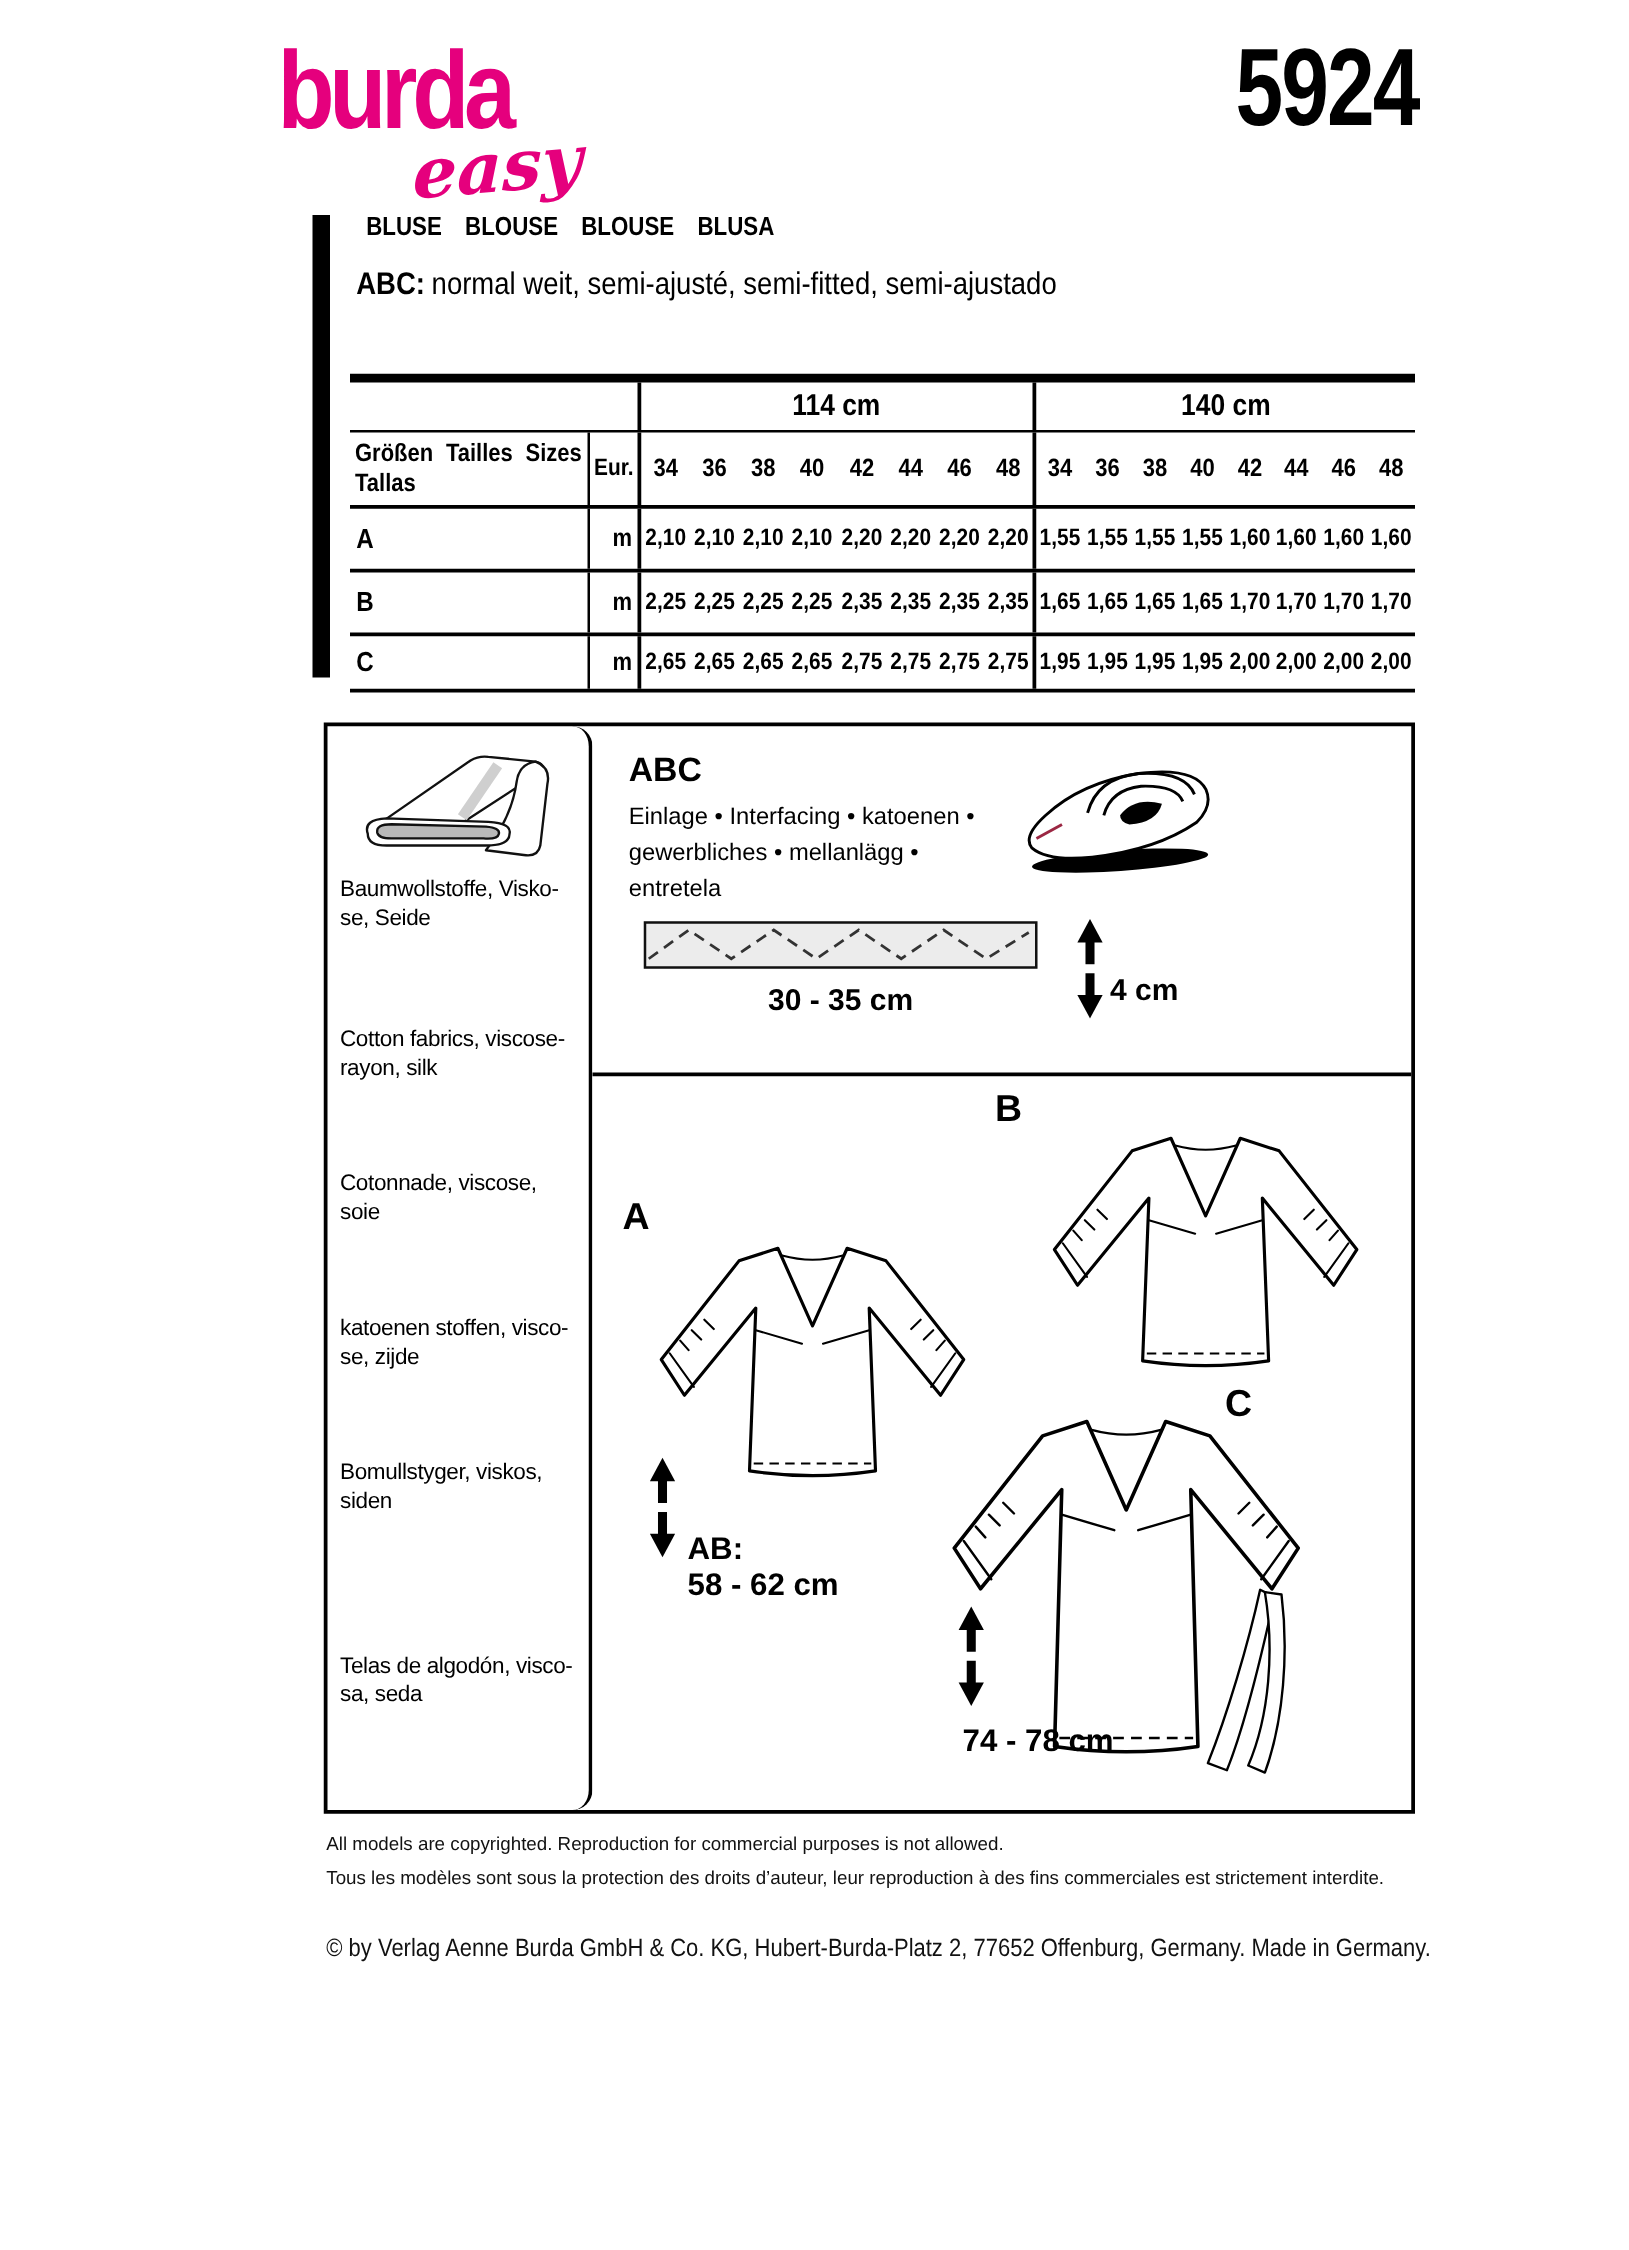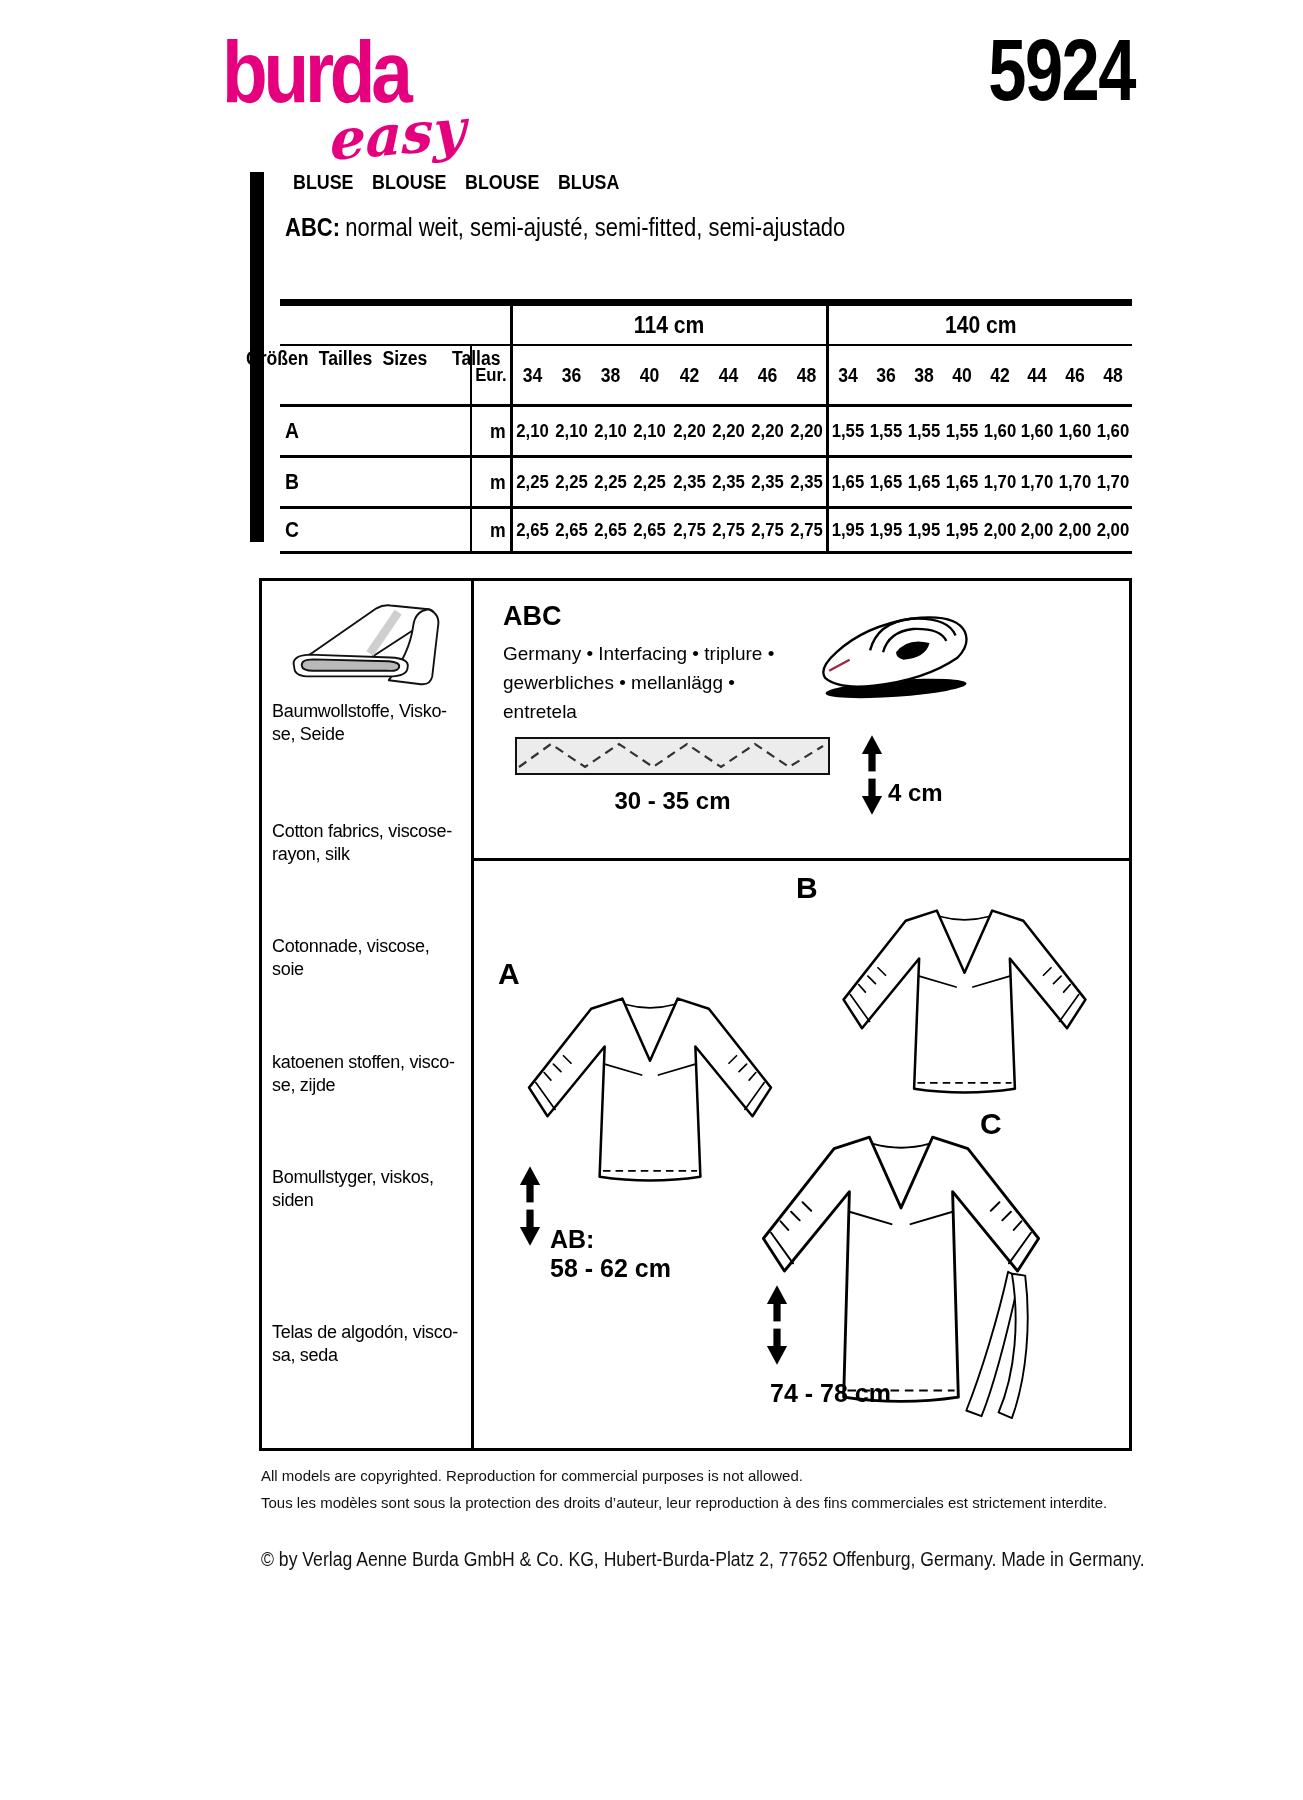--- a/index.html
+++ b/index.html
@@ -26,34 +26,34 @@
   .sizetable{left:280px;top:287px;width:852px;border-top:7px solid #000;margin-top:12px;}
   .trow{display:grid;border-bottom:3px solid #000;}
   .r1{grid-template-columns:230px 316px 306px;height:38px;border-bottom:2px solid #000;}
   .r2{grid-template-columns:190px 40px 316px 306px;height:58px;}
   .rd{grid-template-columns:190px 40px 316px 306px;height:48px;}
   .rc{height:42px;}
   .cell{box-sizing:border-box;display:flex;align-items:center;justify-content:center;}
   .gl{border-left:3px solid #000;}
   .bl{border-left:2px solid #000;}
   .hdr{font-size:24px;font-weight:bold;}
-  .labcell{flex-direction:row;align-items:flex-start;justify-content:center;padding-left:4px;}
+  .labcell{flex-direction:column;align-items:flex-start;justify-content:center;padding-left:4px;}
   .labcell .l1{font-size:20px;font-weight:bold;line-height:1.2;word-spacing:6px;white-space:nowrap;}
   .labcell .l2{font-size:20px;font-weight:bold;line-height:1.2;text-decoration:underline;}
   .eurcell{font-size:19px;font-weight:bold;}
   .mcell{justify-content:flex-end;padding-right:3px;font-size:20px;font-weight:bold;}
   .rowlab{justify-content:flex-start;padding-left:5px;font-size:22px;font-weight:bold;}
   .flex8{display:flex;padding:0;}
   .flex8>span{flex:1;display:flex;align-items:center;justify-content:center;
               transform:scaleX(.88);font-weight:bold;white-space:nowrap;}
   .sizes8>span{font-size:20px;}
   .vals8>span{font-size:19px;}
   
   .lowerbox{left:259px;top:578px;width:873px;height:873px;border:3px solid #000;box-sizing:border-box;}
-  .leftcol{position:absolute;left:0;top:0;width:212px;height:100%;border-right:3px solid #000;box-sizing:border-box;}
+  .leftcol{position:absolute;left:0;top:0;width:212px;height:100%;border-right:3px solid #000;box-sizing:border-box;border-radius:16px;}
   .fabitem{position:absolute;left:10px;width:198px;font-size:18px;letter-spacing:-.3px;line-height:1.25;}
   .bolt{position:absolute;left:14px;top:16px;}
   .abc-head{position:absolute;left:241px;top:20px;font-size:27px;font-weight:bold;}
   .interlines{position:absolute;left:241px;top:58px;font-size:19px;line-height:29px;white-space:nowrap;}
   .iron{position:absolute;left:556px;top:22px;}
   .strip{position:absolute;left:253px;top:156px;width:315px;height:38px;background:#ececec;
          border:2px solid #111;box-sizing:border-box;}
   .striplabel{position:absolute;left:253px;top:206px;width:315px;text-align:center;
               font-size:24px;font-weight:bold;}
   .arrow4{position:absolute;left:597px;top:152px;}
@@ -218,21 +218,21 @@
       <div class="fabitem" style="top:119px"><span>Baumwollstoffe, Visko-</span><br><span>se, Seide</span></div>
       <div class="fabitem" style="top:239px"><span>Cotton fabrics, viscose-</span><br><span>rayon, silk</span></div>
       <div class="fabitem" style="top:354px"><span>Cotonnade, viscose,</span><br><span>soie</span></div>
       <div class="fabitem" style="top:470px"><span>katoenen stoffen, visco-</span><br><span>se, zijde</span></div>
       <div class="fabitem" style="top:585px"><span>Bomullstyger, viskos,</span><br><span>siden</span></div>
       <div class="fabitem" style="top:740px"><span>Telas de algodón, visco-</span><br><span>sa, seda</span></div>
     </div>
 
     <div class="abc-head">ABC</div>
     <div class="interlines">
-      <div>Germany • Interfacing • triplure •</div>
+      <div>Einlage • Interfacing • katoenen •</div>
       <div>gewerbliches • mellanlägg •</div>
       <div>entretela</div>
     </div>
     <svg class="iron" width="158" height="104" viewBox="0 0 170 110">
       <ellipse cx="84" cy="91" rx="76" ry="9" fill="#000" transform="rotate(-4 84 91)"></ellipse>
       <path d="M8,80 Q0,70 20,52 Q50,24 100,16 Q148,10 158,30 Q164,44 150,58 Q115,82 60,88 Q22,92 8,80 Z" fill="#fff" stroke="#000" stroke-width="2.5"></path>
       <path d="M56,50 Q64,20 100,16 Q140,14 148,34" fill="none" stroke="#000" stroke-width="2.5"></path>
       <path d="M70,52 Q76,30 102,27 Q132,26 138,40" fill="none" stroke="#000" stroke-width="2.5"></path>
       <path d="M84,52 Q96,36 120,42 Q116,58 92,60 Q84,58 84,52 Z" fill="#000"></path>
       <path d="M12,72 L34,60" stroke="#9b2743" stroke-width="2.5"></path>

